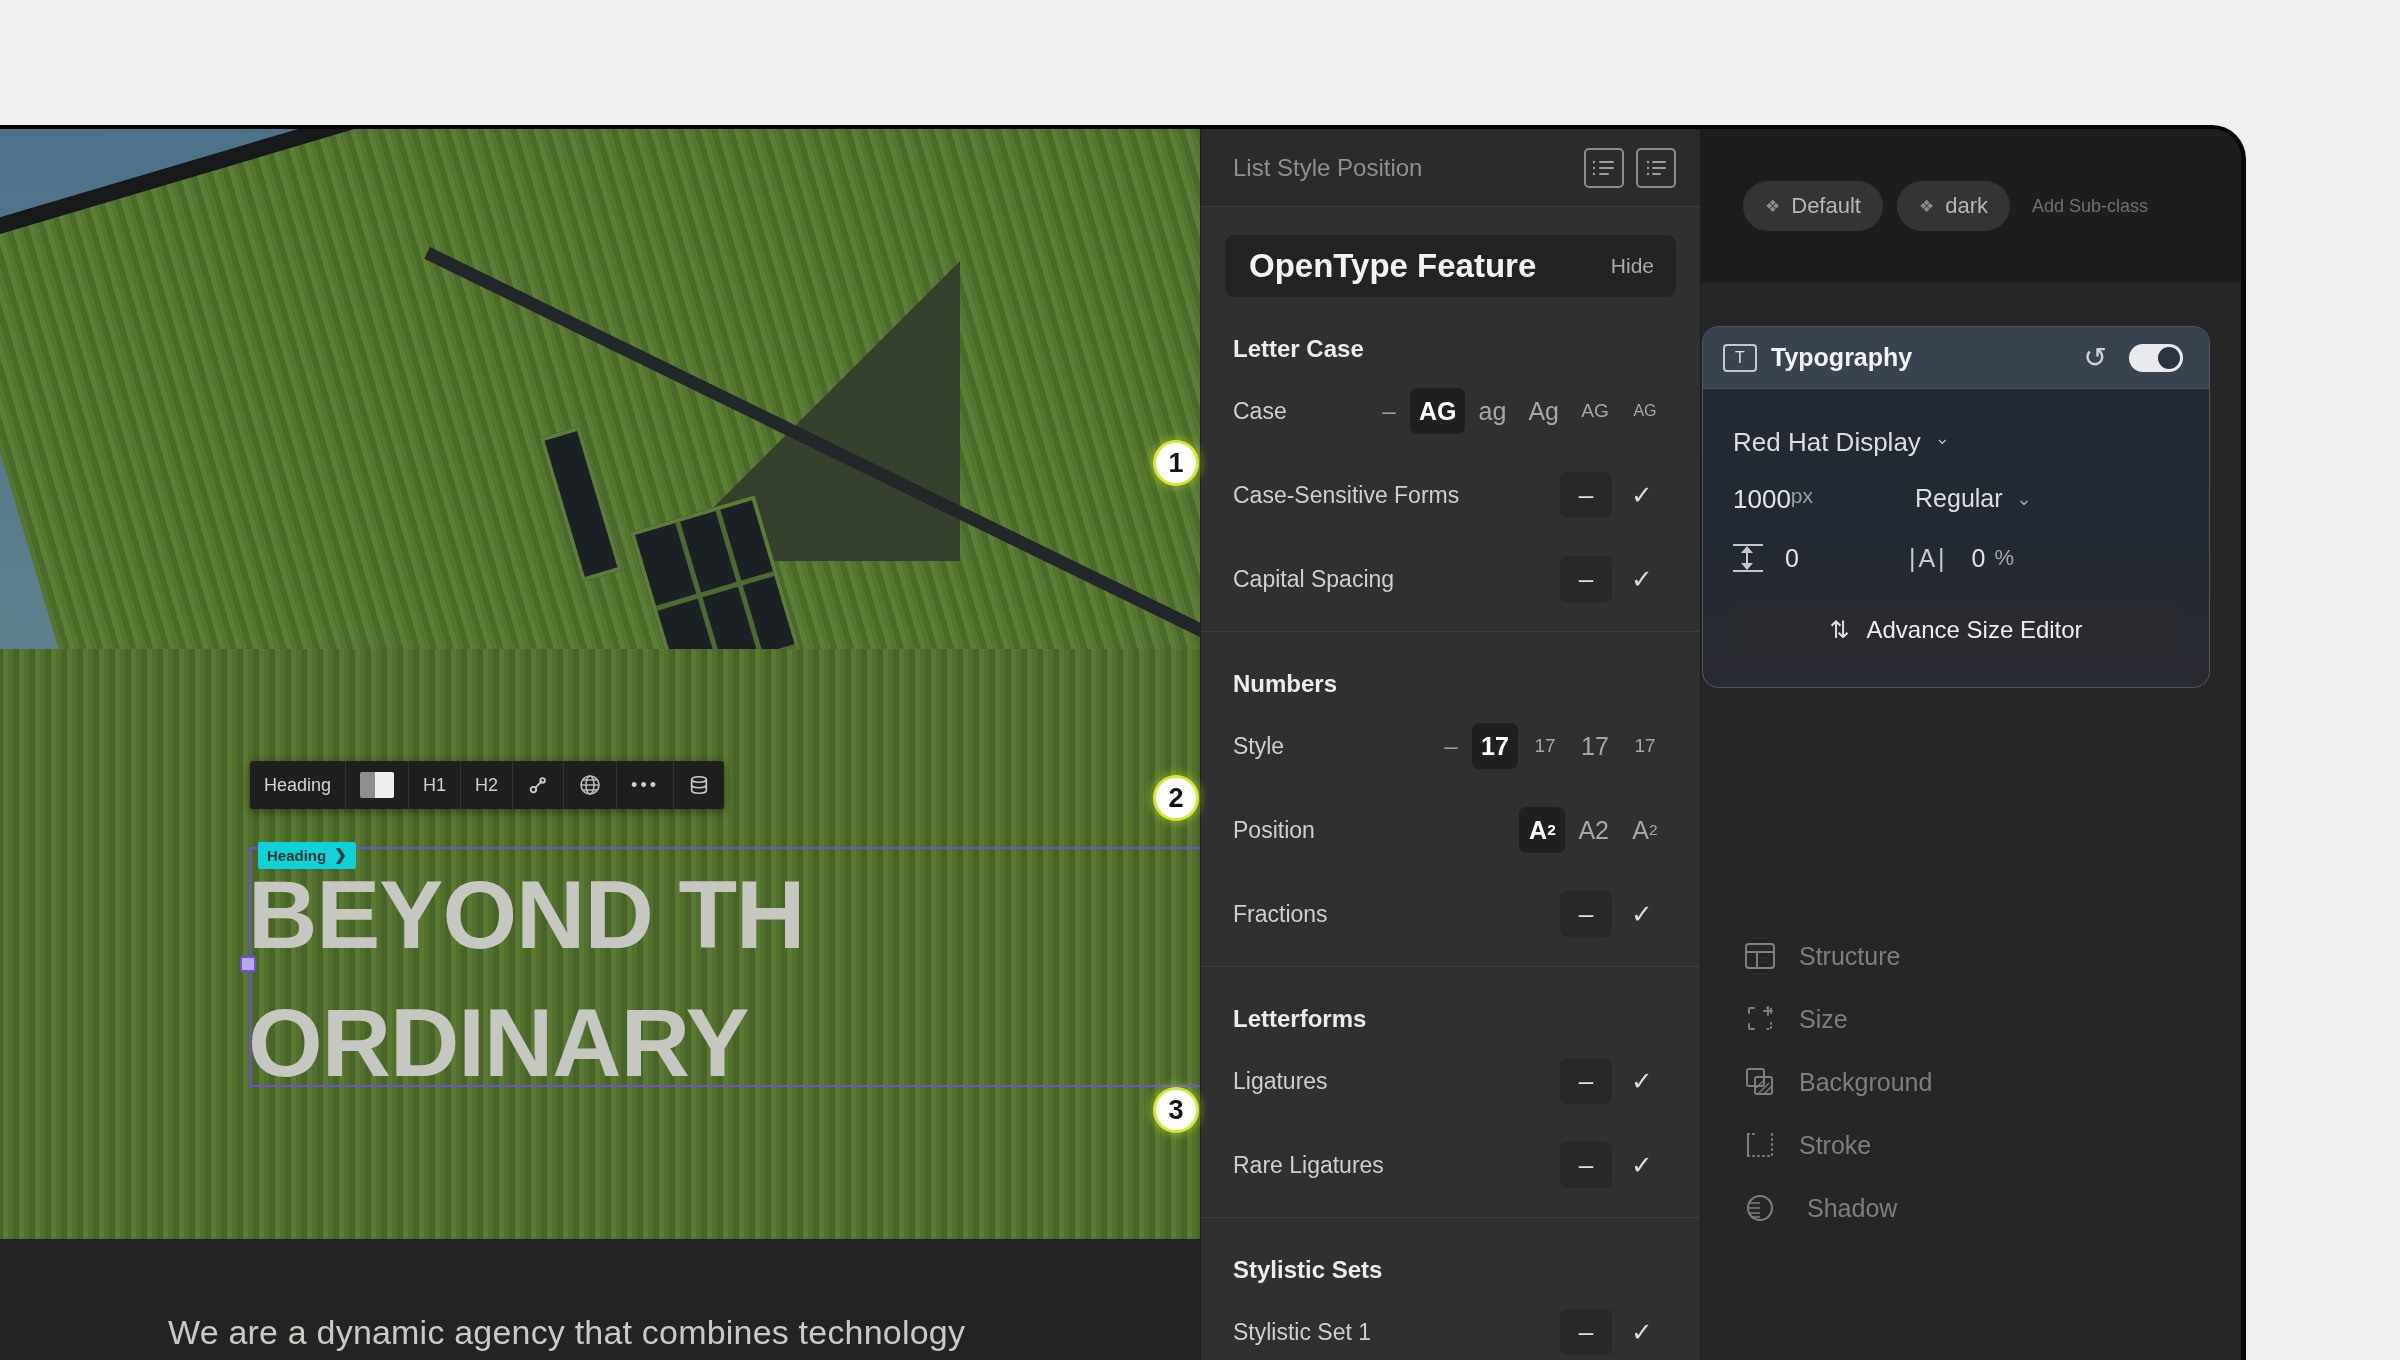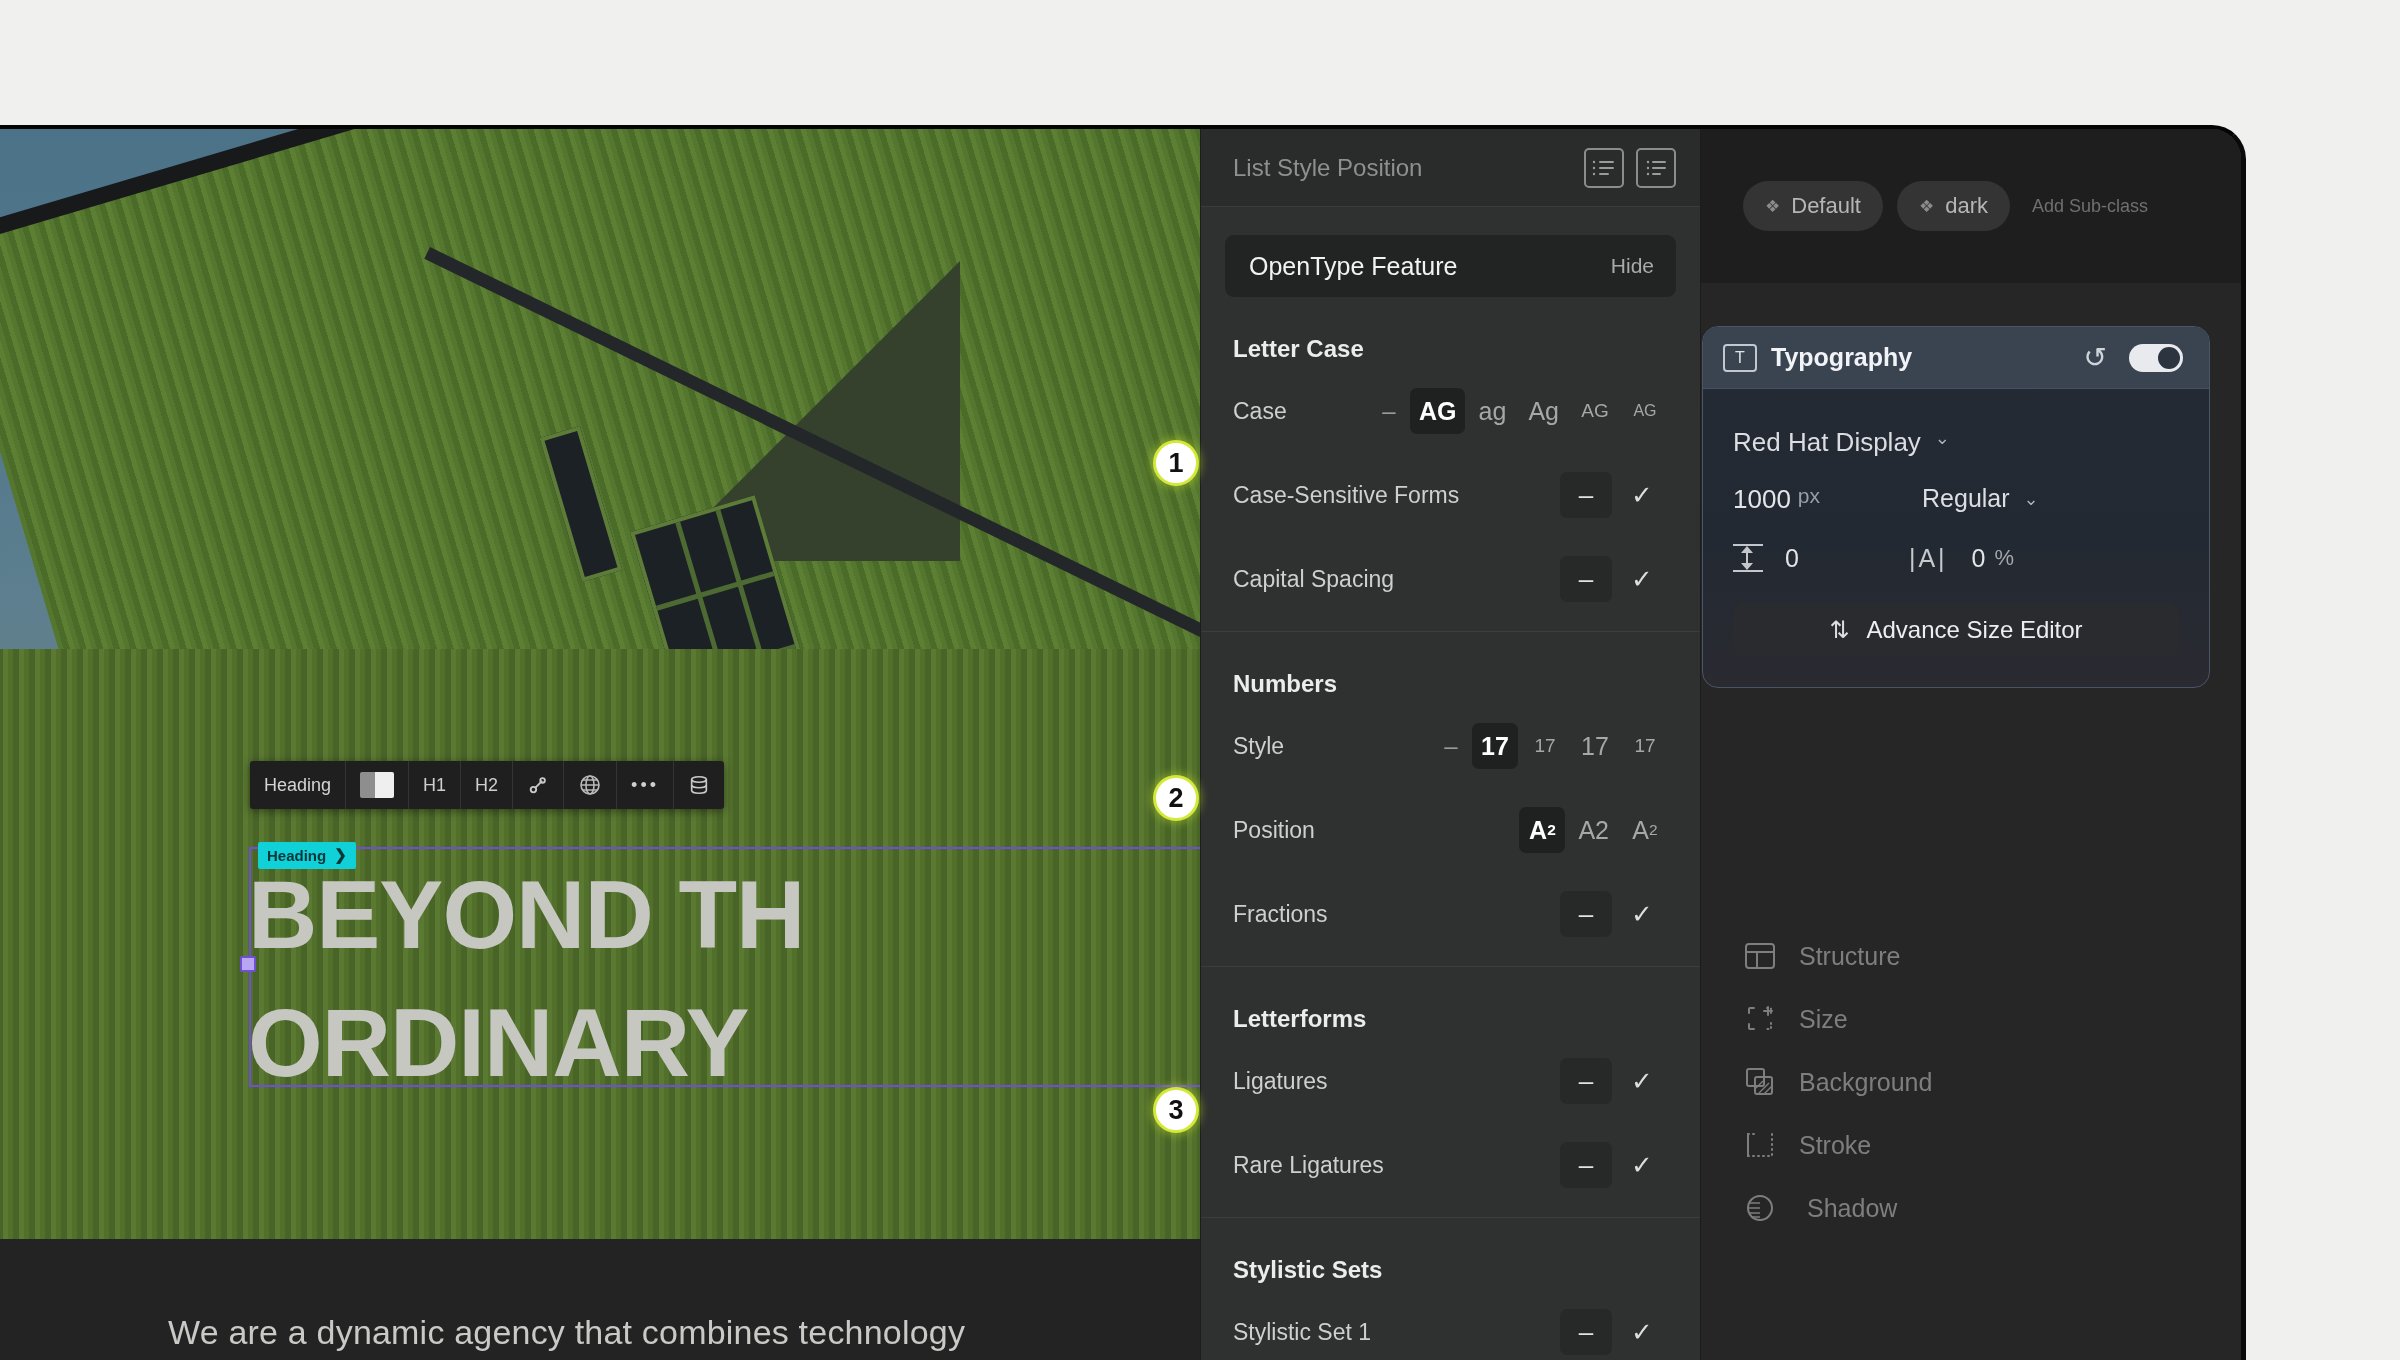--- a/index.html
+++ b/index.html
@@ -191,21 +191,21 @@
   }
 
   .ot-banner {
     margin: 28px 24px 0 24px;
     background: #222323;
     border-radius: 9px;
     height: 62px;
     display: flex; align-items: center; justify-content: space-between;
     padding: 0 22px 0 24px;
   }
-  .ot-banner-title { font-size: 25px; font-weight: 400; color: #f2f2f2; }
+  .ot-banner-title { font-size: 33px; font-weight: 700; color: #f2f2f2; }
   .ot-banner-hide { font-size: 21px; color: #a9aaaa; }
 
   .ot-section { padding: 0 0 10px 0; }
   .ot-section + .ot-section { border-top: 1px solid #3c3d3d; }
   .ot-section-title {
     font-size: 24px; font-weight: 700; color: #ececec;
     padding: 38px 0 6px 32px;
   }
   .ot-row {
     height: 84px;
@@ -311,21 +311,21 @@
   .typo-body { padding: 26px 30px 30px 30px; }
   .font-row {
     display: flex; align-items: flex-start; gap: 14px;
     font-size: 26px; color: #dbdde1; padding: 12px 0 26px 0;
   }
   .chev { font-size: 18px; color: #b0b3b8; }
   .size-row {
     display: flex; align-items: flex-start; padding-bottom: 28px;
   }
   .size-val { font-size: 26px; color: #e4e5e8; }
-  .size-unit { font-size: 21px; color: #9a9da2; margin-left: 7px; }
+  .size-unit { font-size: 21px; color: #9a9da2; }
   .weight-wrap { margin-left: 102px; display: flex; align-items: center; gap: 14px; }
   .weight-val { font-size: 25px; color: #dcdee2; }
   .metrics-row {
     display: flex; align-items: center; padding-bottom: 30px;
   }
   .lh-ico {
     width: 30px; height: 30px; position: relative; margin-right: 22px;
   }
   .lh-ico::before, .lh-ico::after {
     content:""; position:absolute; left:0; width:30px; height:2px; background:#c3c6ca;

